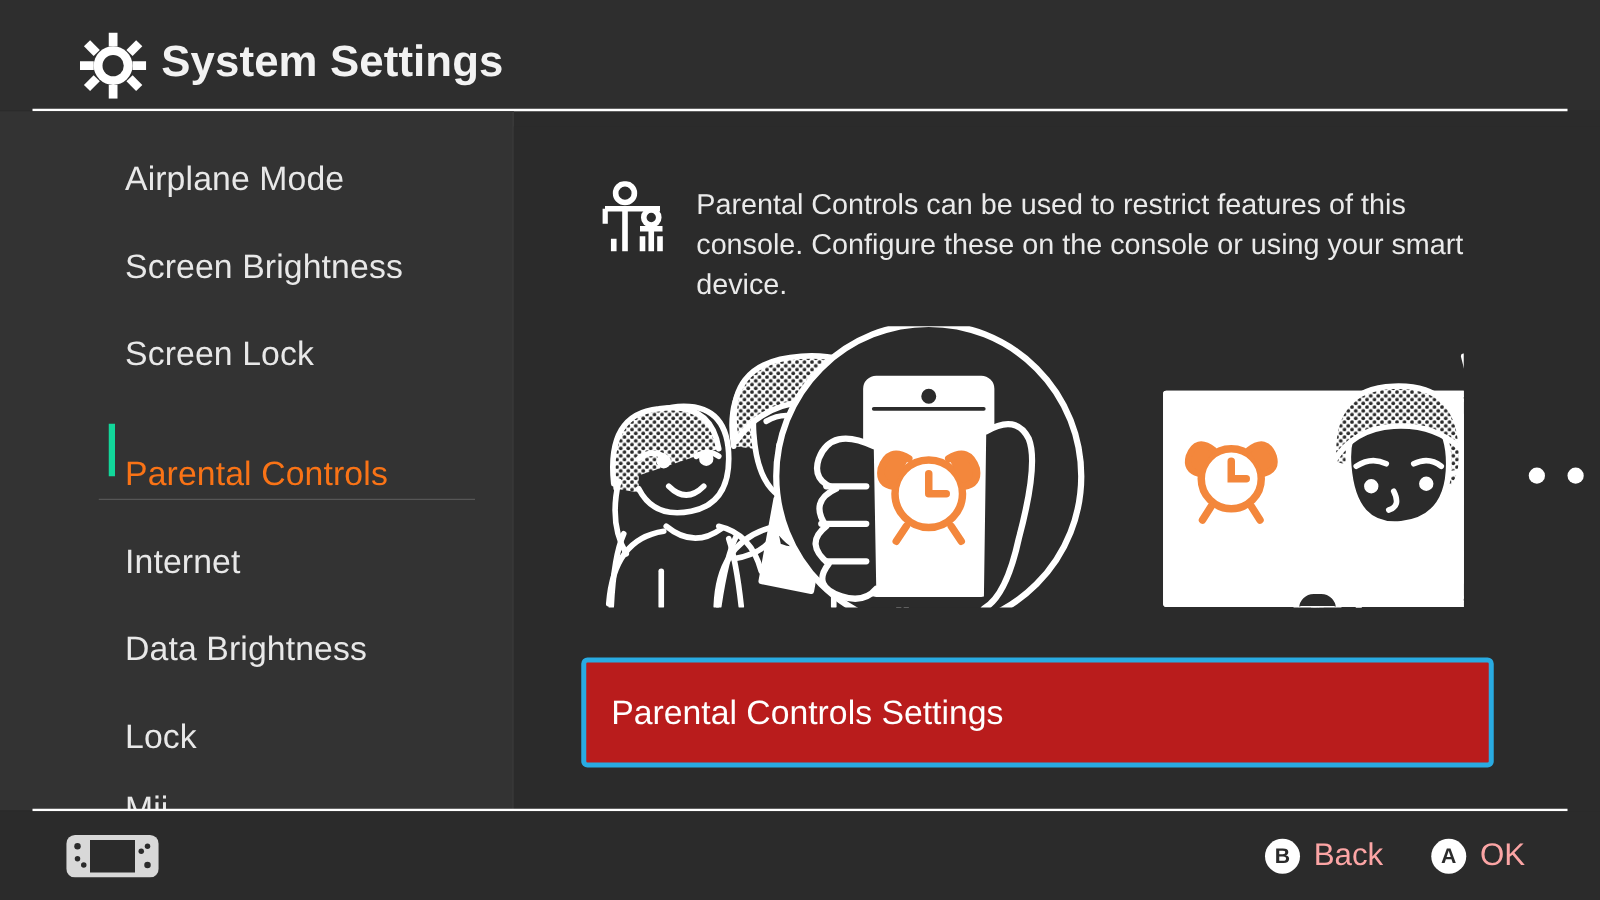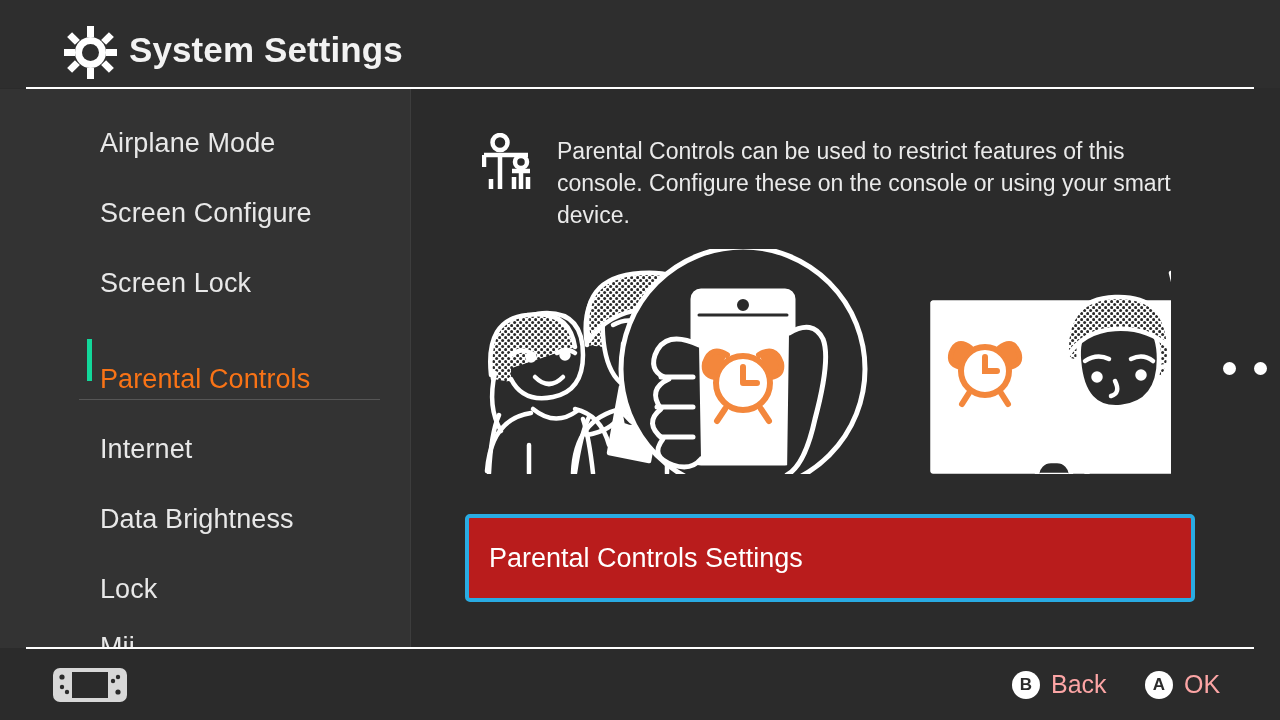--- a/index.html
+++ b/index.html
@@ -45,21 +45,21 @@
   .nav-marker {
     position:absolute; left:87px; top:14px; width:5px; height:42px;
     background:#12d79a;
   }
   #nav-sep {
     position:absolute; left:79px; top:310px; width:301px; height:1px;
     background:#565656;
   }
 
   
-  #main { position:absolute; left:411px; top:89px; width:869px; height:559px; background:#2b2b2b; }
+  #main { position:absolute; left:411px; top:101px; width:869px; height:559px; background:#2b2b2b; }
 
   #desc-icon { position:absolute; left:71px; top:44px; width:58px; height:58px; }
   #desc-text {
     position:absolute; left:146px; top:46px; width:620px;
     font-size:23px; line-height:32px; color:#eaeaea; font-weight:400;
   }
 
   
   #illus { position:absolute; left:60px; top:160px; width:700px; height:225px; }
 
@@ -118,21 +118,21 @@
     </span>
     <div id="app-title">System Settings</div>
     <div id="header-rule"></div>
   </div>
 
   <div id="sidebar">
     <div class="nav-item" style="top:0px;">
       <span class="nav-label">Airplane Mode</span>
     </div>
     <div class="nav-item" style="top:70px;">
-      <span class="nav-label">Screen Configure</span>
+      <span class="nav-label">Screen Brightness</span>
     </div>
     <div class="nav-item" style="top:140px;">
       <span class="nav-label">Screen Lock</span>
     </div>
 
     <div id="nav-sep"></div>
 
     <div class="nav-item active" style="top:236px;">
       <span class="nav-marker"></span>
       <span class="nav-label">Parental Controls</span>

